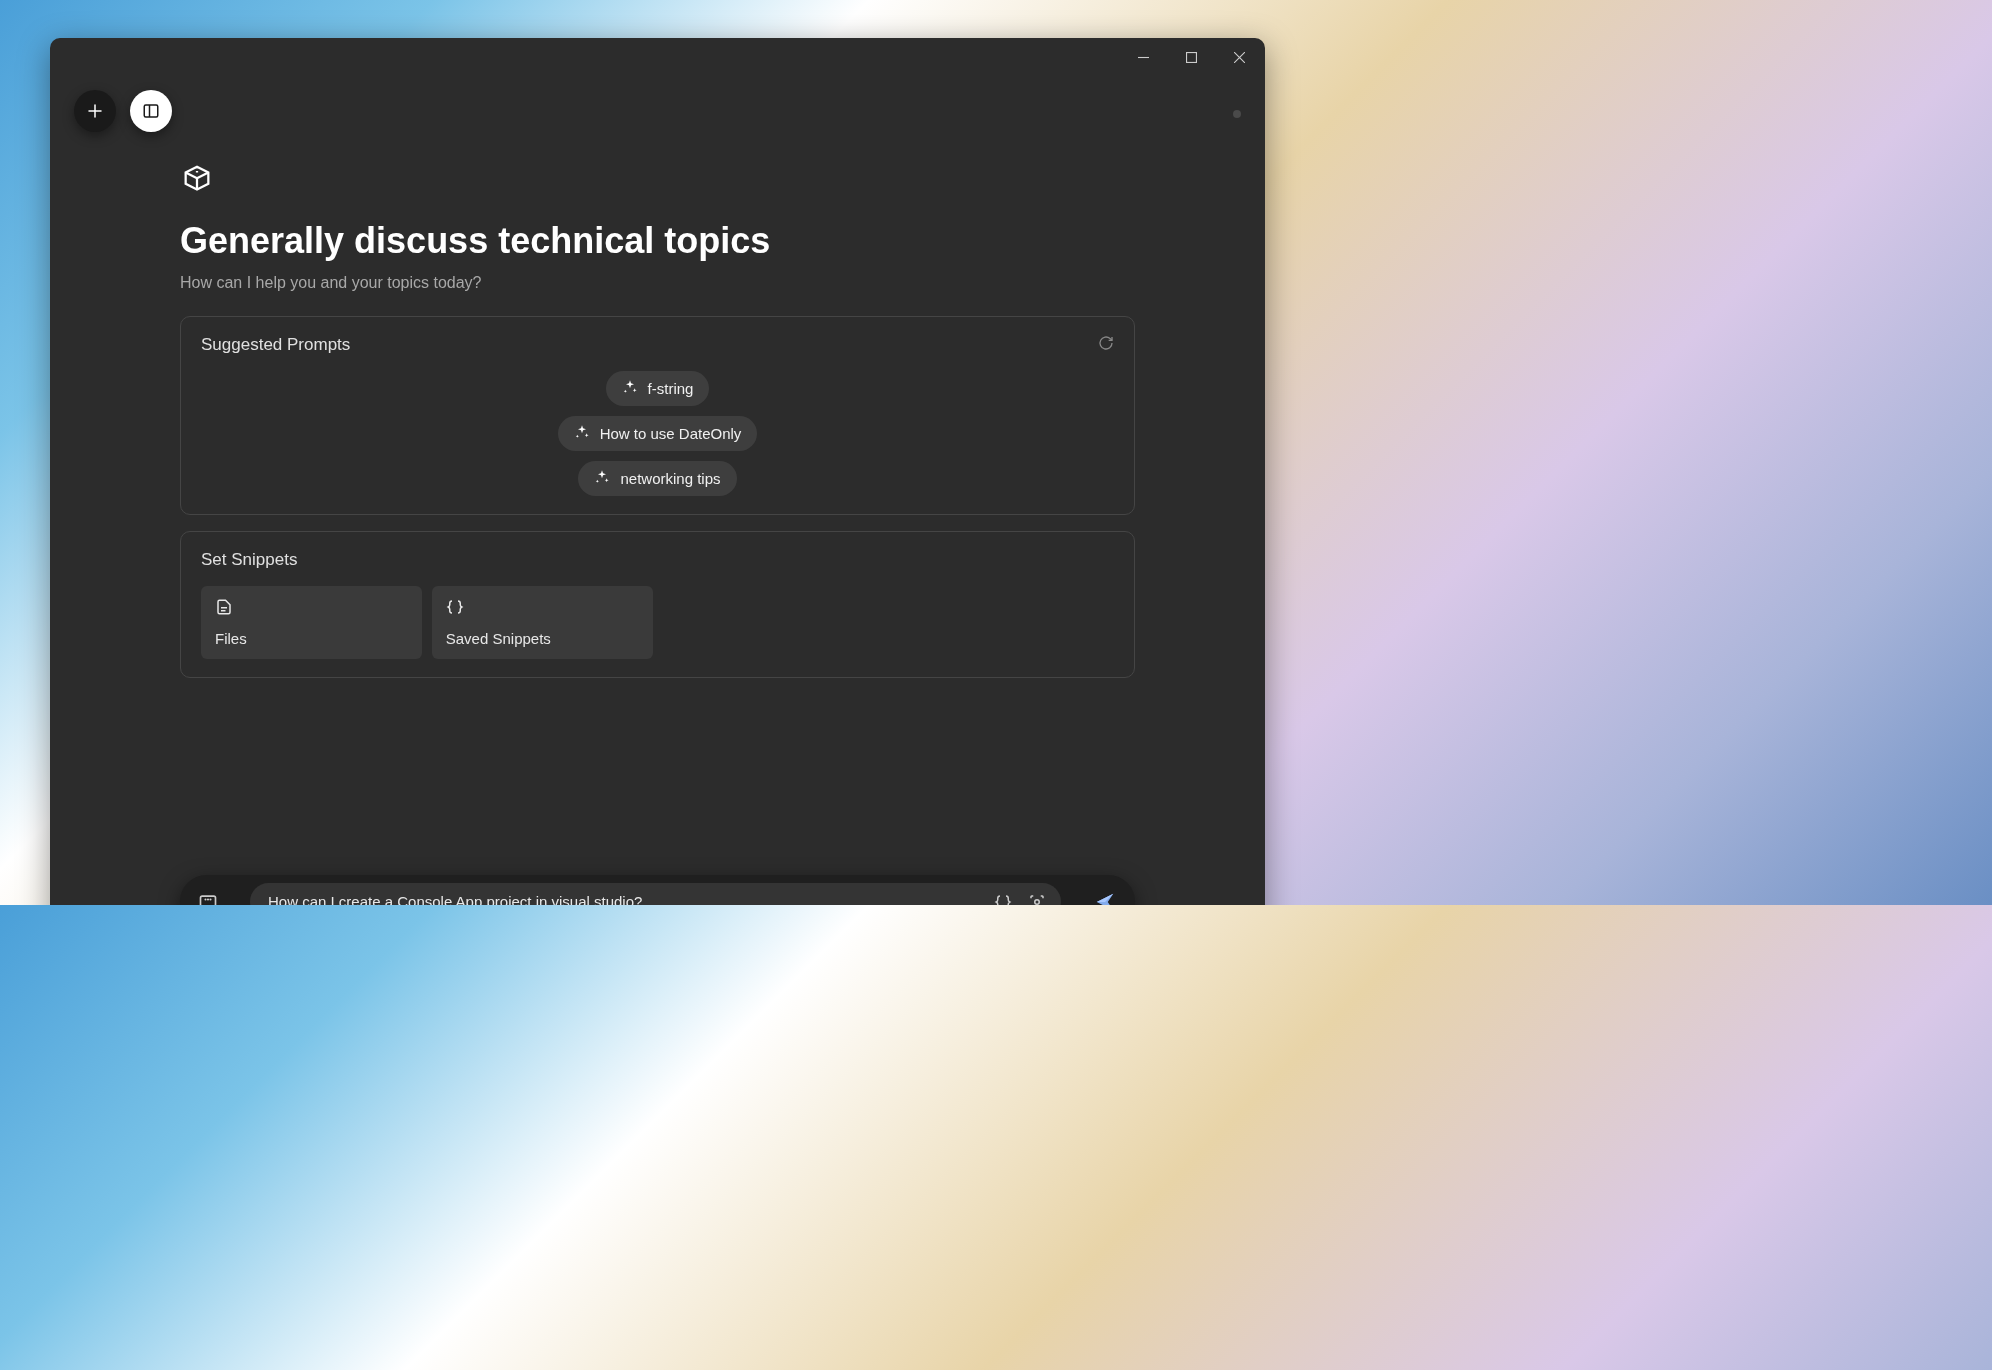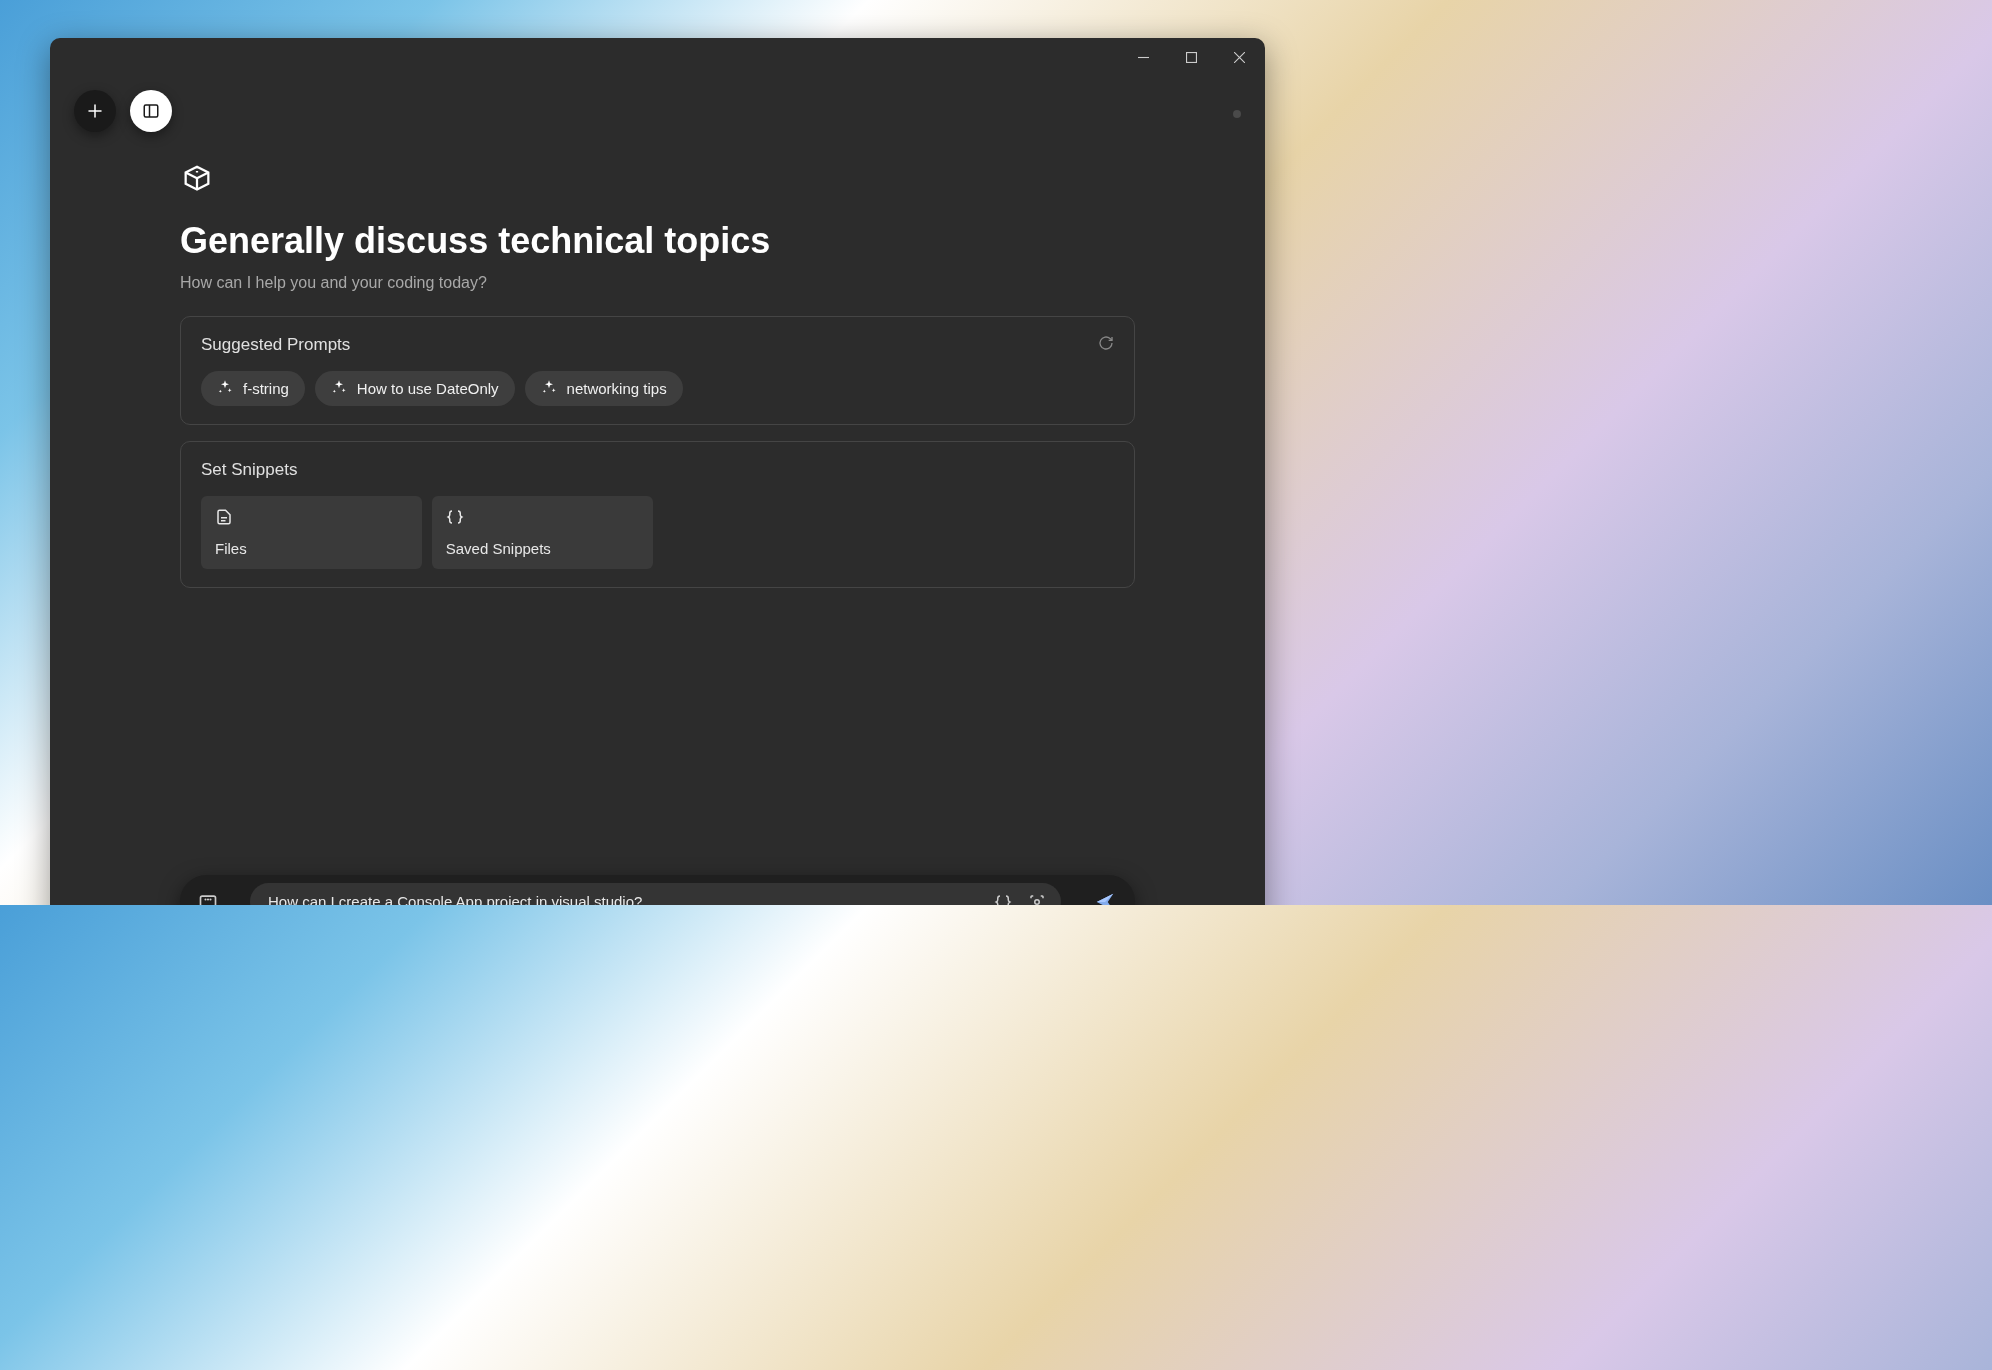--- a/index.html
+++ b/index.html
@@ -97,21 +97,21 @@
       margin-bottom: 16px;
     }
     .card-header {
       display: flex;
       justify-content: space-between;
       align-items: center;
       margin-bottom: 16px;
     }
     .card-title { font-size: 17px; color: #e0e0e0; }
     .refresh-btn { color: #888; cursor: pointer; }
-    .prompt-chips { display: flex; flex-direction: row; gap: 10px; align-items: center; }
+    .prompt-chips { display: flex; flex-direction: column; gap: 10px; align-items: center; }
     .chip {
       background: #3e3e3e;
       border-radius: 999px;
       padding: 8px 16px;
       display: flex;
       align-items: center;
       gap: 10px;
       cursor: pointer;
       font-size: 15px;
       color: #f0f0f0;
@@ -233,21 +233,21 @@
     <div class="logo">
       <svg viewBox="0 0 24 24" fill="none" stroke="#fff" stroke-width="1.6">
         <path d="M12 2 L20 6 L20 14 L12 18 L4 14 L4 6 Z"></path>
         <path d="M4 6 L12 10 L20 6"></path>
         <path d="M12 10 L12 18"></path>
         <path d="M12 2 L12 6" stroke-dasharray="1 2"></path>
       </svg>
     </div>
 
     <h1 class="main-title">Generally discuss technical topics</h1>
-    <p class="subtitle">How can I help you and your coding today?</p>
+    <p class="subtitle">How can I help you and your topics today?</p>
 
     <div class="card">
       <div class="card-header">
         <div class="card-title">Suggested Prompts</div>
         <div class="refresh-btn">
           <svg width="16" height="16" viewBox="0 0 24 24" fill="none" stroke="currentColor" stroke-width="2">
               <path d="M21 12a9 9 0 1 1-3-6.7L21 8"></path>
               <path d="M21 3v5h-5"></path>
             </svg>
         </div>

